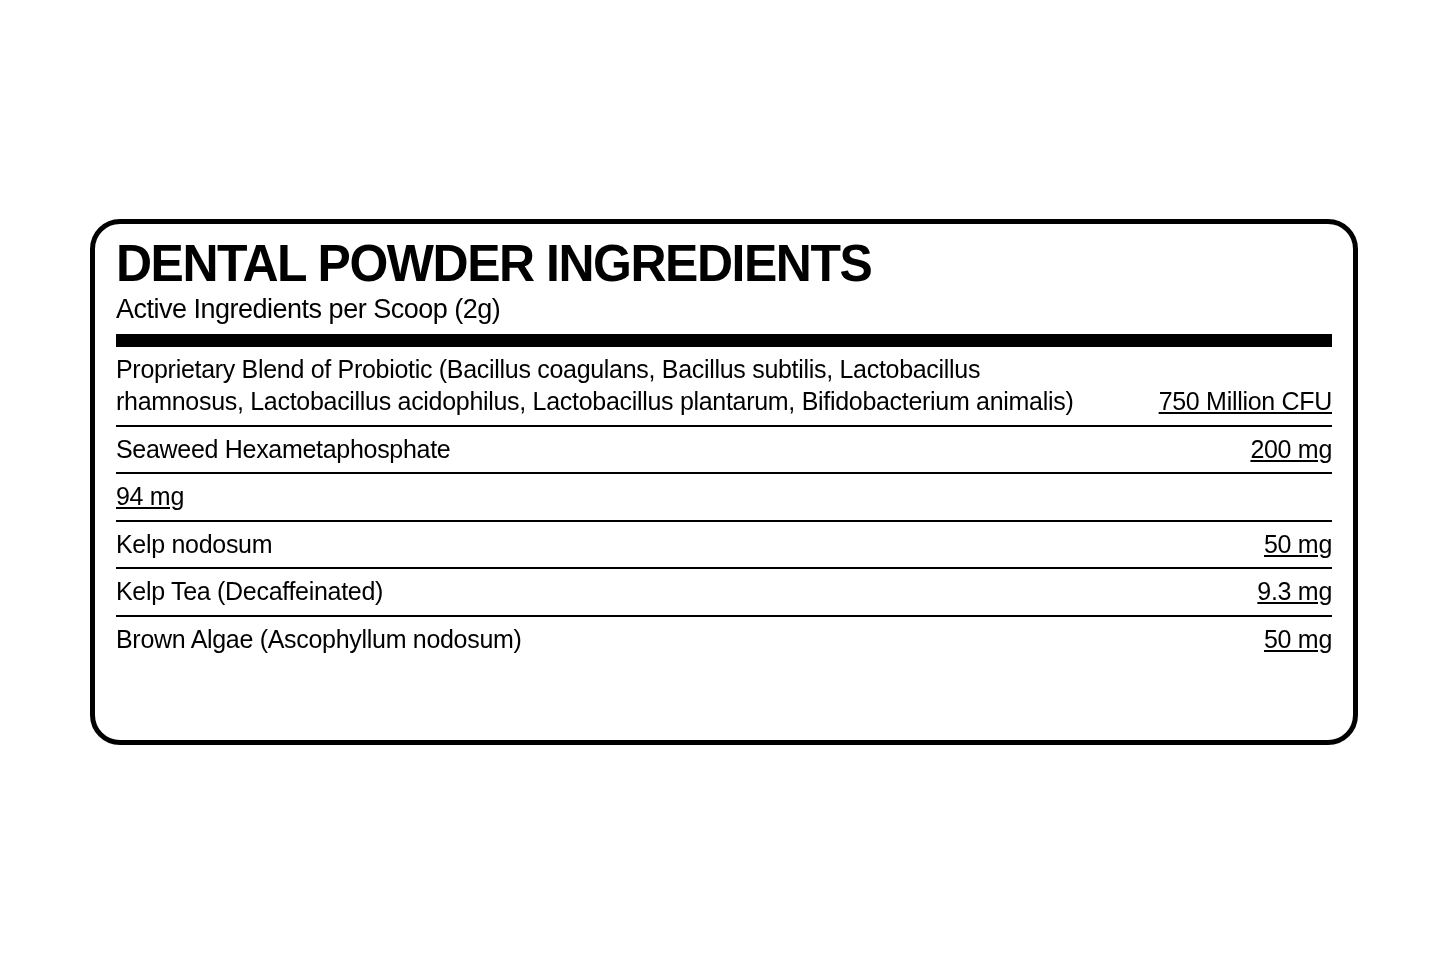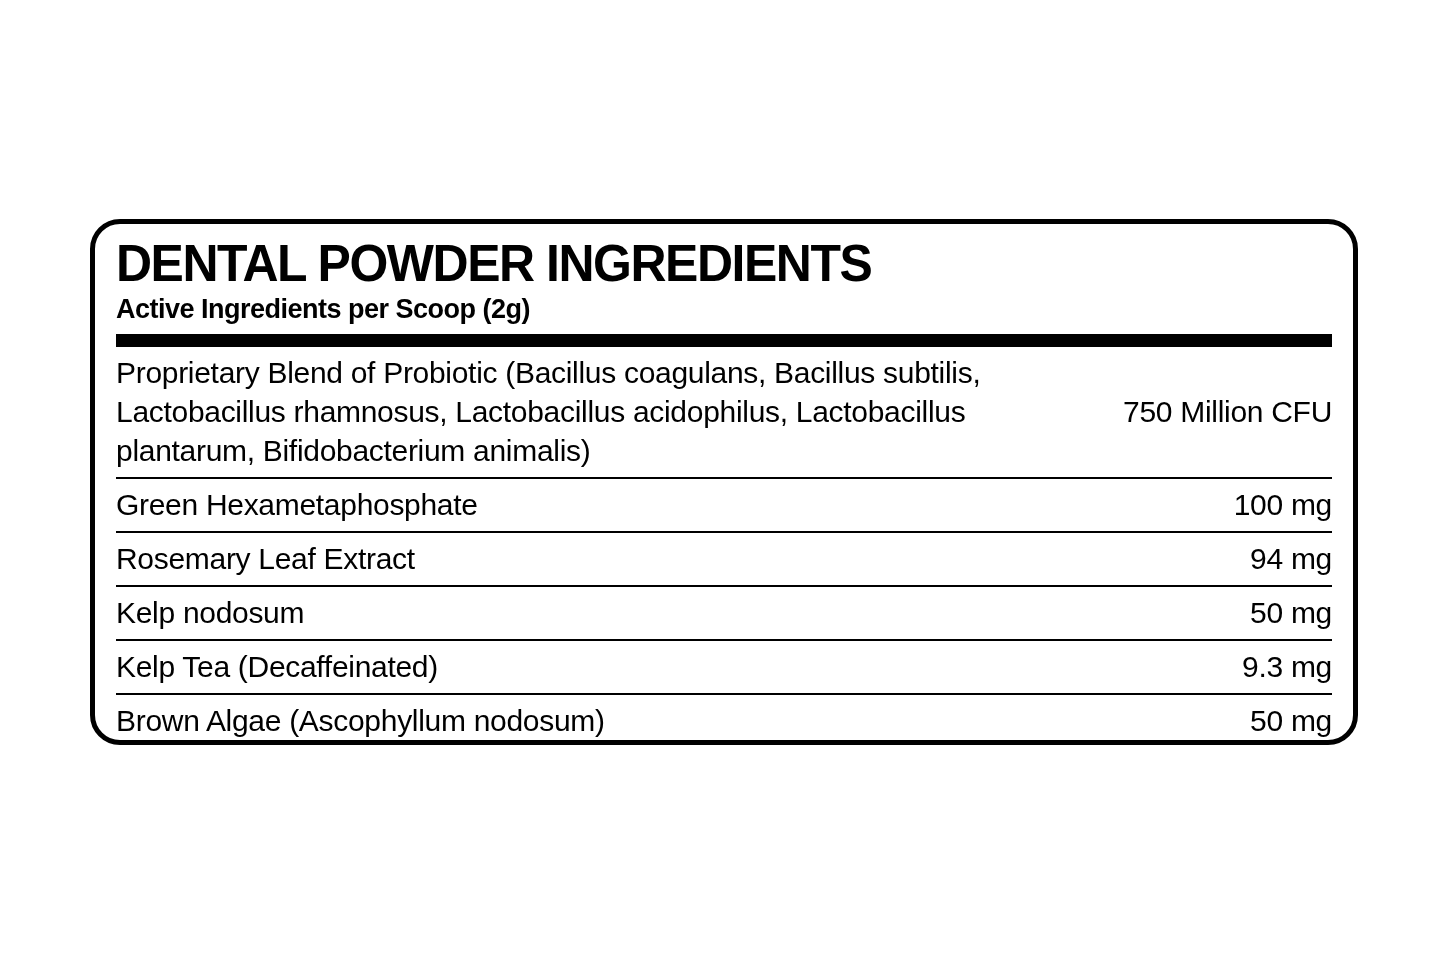--- a/index.html
+++ b/index.html
@@ -36,44 +36,44 @@
     line-height: 1.05;
     transform: scaleX(0.96);
     transform-origin: left center;
     white-space: nowrap;
   }
   .panel-subtitle {
     font-size: 27px;
     letter-spacing: -0.5px;
     margin-top: 2px;
     line-height: 1.2;
-    font-weight: bold;
   }
   .thick-bar {
     height: 13px;
     background: #000000;
     margin-top: 9px;
   }
   .rows { width: 100%; }
   .row {
     display: flex;
     justify-content: space-between;
-    align-items: center;
+    align-items: flex-end;
     border-bottom: 2px solid #000000;
     padding: 6px 0 7px 0;
-    font-size: 30px;
+    font-size: 25px;
     letter-spacing: -0.3px;
     line-height: 1.3;
   }
   .row:last-child { border-bottom: none; }
   .row .name { flex: 1 1 auto; padding-right: 16px; }
   .row .amount {
     flex: 0 0 auto;
     white-space: nowrap;
     text-align: right;
+    text-decoration: underline;
   }
   .row.blend .name { max-width: 1010px; }
 </style>
 </head>
 <body>
 
 <div class="canvas">
   <div class="panel">
 
     <div class="panel-title">DENTAL POWDER INGREDIENTS</div>
@@ -84,26 +84,25 @@
 
     <div class="rows">
 
       <div class="row blend">
         <div class="name">Proprietary Blend of Probiotic (Bacillus coagulans, Bacillus subtilis, Lactobacillus rhamnosus, Lactobacillus acidophilus, Lactobacillus plantarum, Bifidobacterium animalis)</div>
         <div class="amount">750 Million CFU</div>
       </div>
 
 
       <div class="row">
-        <div class="name">Green Hexametaphosphate</div>
-        <div class="amount">100 mg</div>
+        <div class="name">Seaweed Hexametaphosphate</div>
+        <div class="amount">200 mg</div>
       </div>
 
       <div class="row">
-        <div class="name">Rosemary Leaf Extract</div>
         <div class="amount">94 mg</div>
       </div>
 
       <div class="row">
         <div class="name">Kelp nodosum</div>
         <div class="amount">50 mg</div>
       </div>
 
       <div class="row">
         <div class="name">Kelp Tea (Decaffeinated)</div>

